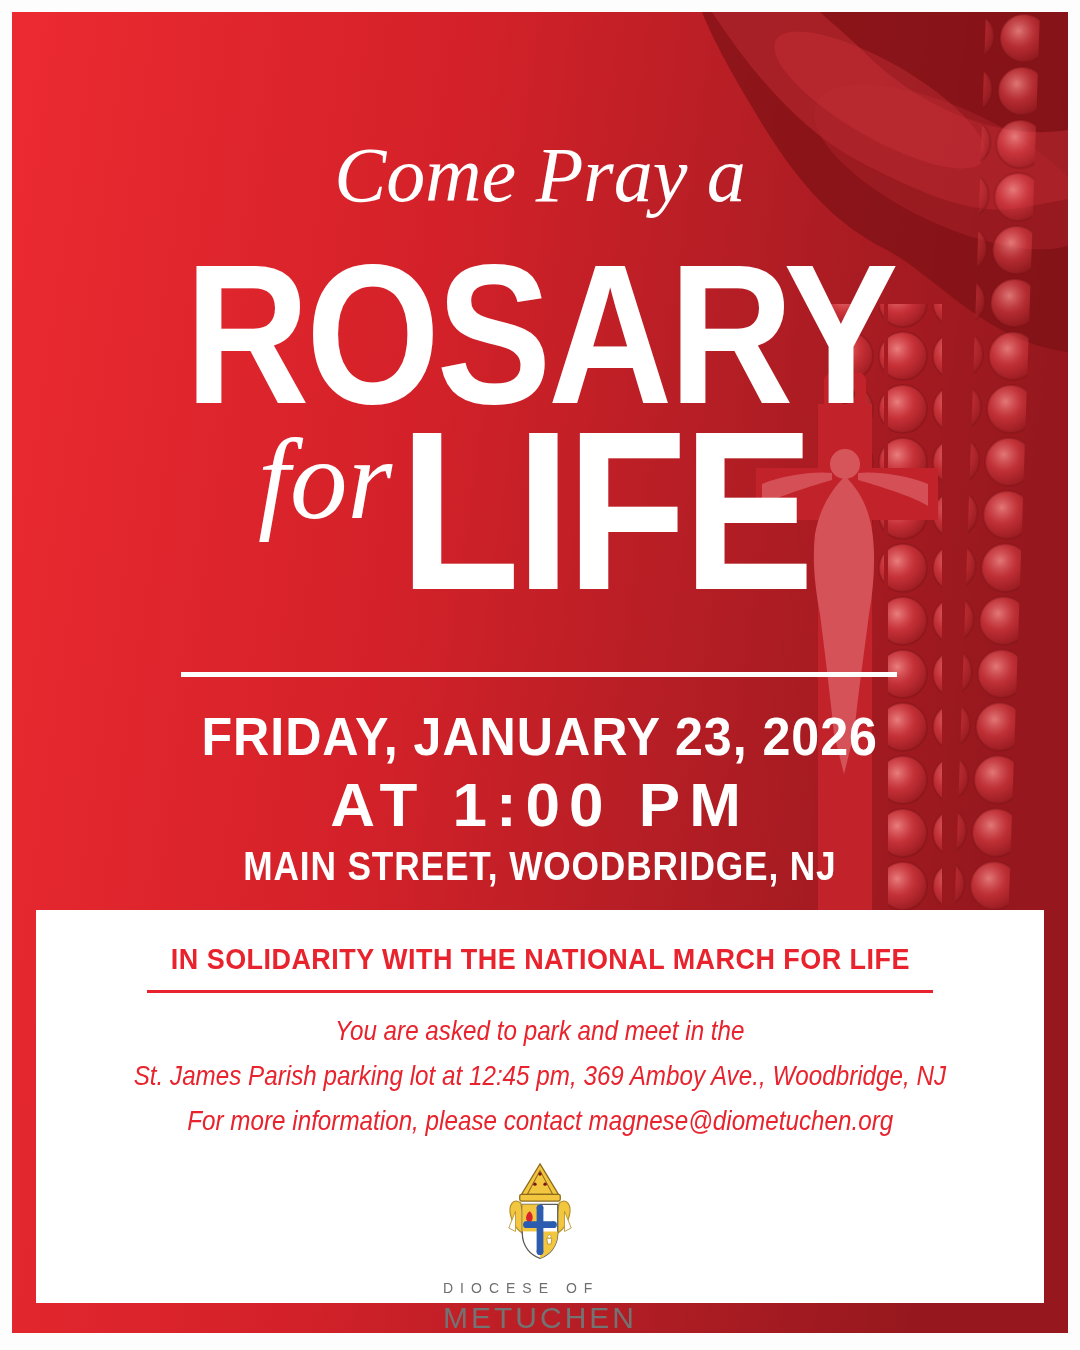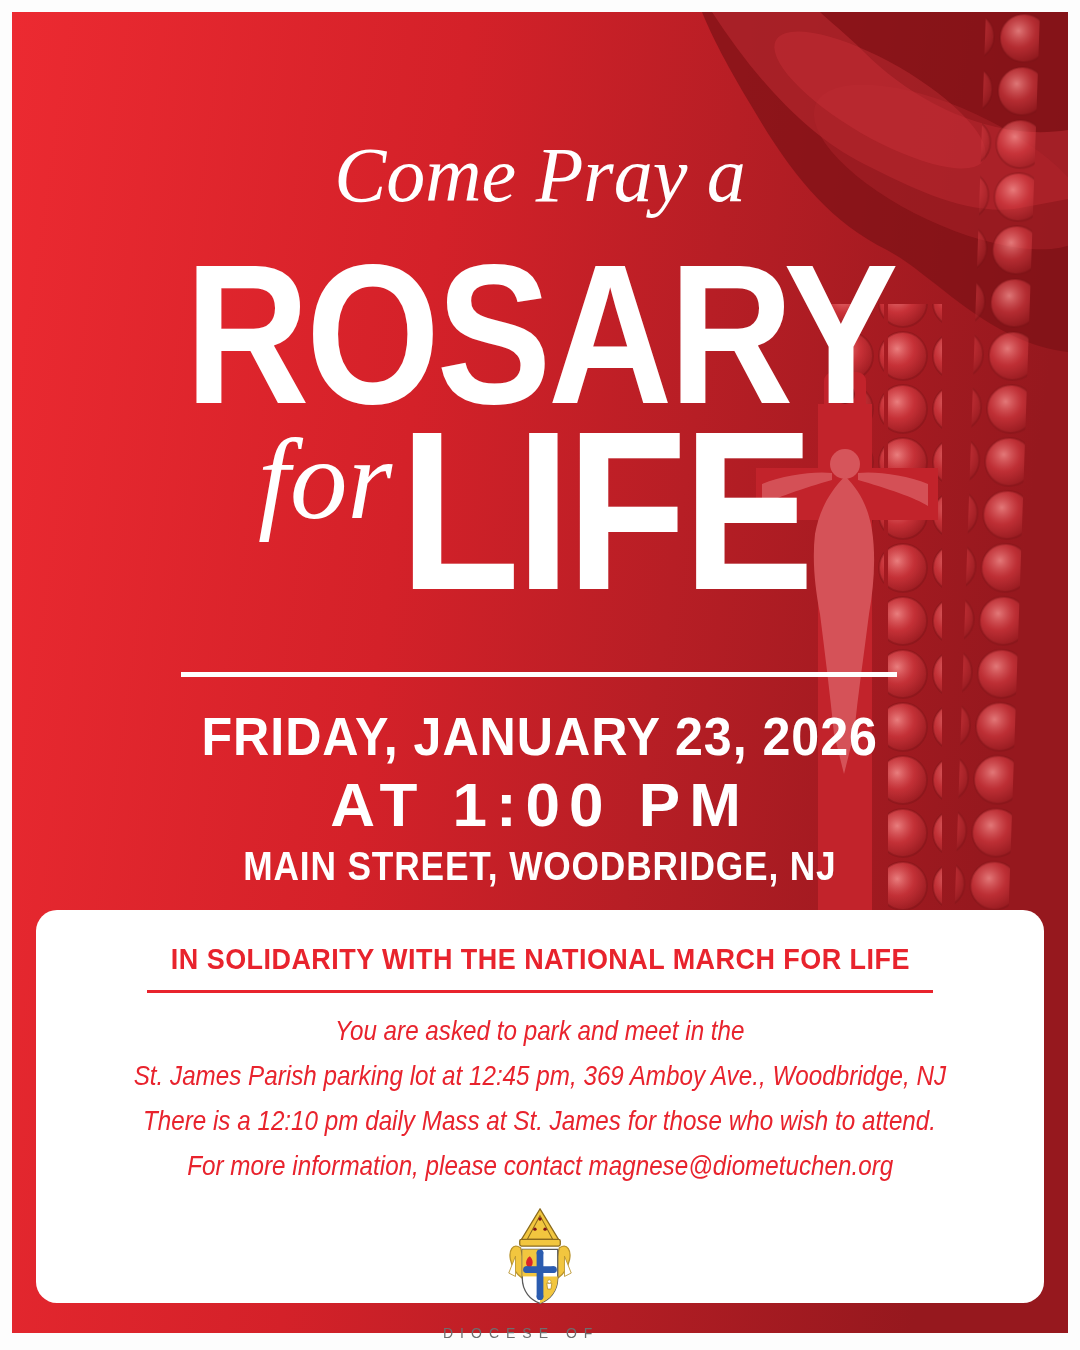--- a/index.html
+++ b/index.html
@@ -28,21 +28,21 @@
   .hl-divider { position:absolute; left:181px; top:672px; width:716px; height:5px; background:#ffffff; }
   .date-line { top:709px; }
   .date-line span { display:inline-block; font-weight:700; font-size:54px; letter-spacing:1px; transform:scaleX(0.93); transform-origin:center; }
   .time-line { top:774px; font-weight:700; font-size:62px; letter-spacing:9px; }
   .loc-line { top:846px; }
   .loc-line span { display:inline-block; font-weight:700; font-size:41px; letter-spacing:1px; transform:scaleX(0.86); transform-origin:center; }
 
   
   .info-box {
     position:absolute; left:36px; top:910px; width:1008px; height:393px;
-    background:#ffffff; text-align:center;border-radius:21px;
+    background:#ffffff; text-align:center;
   }
   .ib-heading { margin-top:33px; white-space:nowrap; }
   .ib-heading span { display:inline-block; font-weight:700; font-size:29px; letter-spacing:0.5px; color:#e8232d; transform:scaleX(0.93); transform-origin:center; }
   .ib-rule { width:786px; height:3px; background:#e8232d; margin:14px auto 17px auto; }
   .ib-body { color:#e8232d;font-style:italic; }
   .ib-line { white-space:nowrap; line-height:41px; }
   .ib-line span { display:inline-block; font-weight:400; font-size:28.5px; transform:scaleX(0.85); transform-origin:center; }
   .ib-logo { margin-top:16px; display:flex; justify-content:center; align-items:center; gap:17px;flex-direction:column; }
   .crest { width:76px; height:102px; }
   .logo-text { text-align:left; }
@@ -125,21 +125,20 @@
   </div>
 
   <div class="info-box">
     <div class="ib-heading">
       <span>IN SOLIDARITY WITH THE NATIONAL MARCH FOR LIFE</span>
     </div>
     <div class="ib-rule"></div>
     <div class="ib-body">
       <div class="ib-line"><span>You are asked to park and meet in the</span></div>
       <div class="ib-line"><span>St. James Parish parking lot at 12:45 pm, 369 Amboy Ave., Woodbridge, NJ</span></div>
-      <div class="ib-line"><span>There is a 12:10 pm daily Mass at St. James for those who wish to attend.</span></div>
       <div class="ib-line"><span>For more information, please contact magnese@diometuchen.org</span></div>
     </div>
 
     <div class="ib-logo">
       <svg class="crest" viewBox="0 0 90 118">
 
         <path d="M22,48 C12,42 8,52 10,62 C12,72 18,80 24,84 L30,70 C24,64 24,54 22,48 Z" fill="#f2c63f" stroke="#b8922a" stroke-width="1.5"></path>
         <path d="M68,48 C78,42 82,52 80,62 C78,72 72,80 66,84 L60,70 C66,64 66,54 68,48 Z" fill="#f2c63f" stroke="#b8922a" stroke-width="1.5"></path>
         <path d="M16,58 L8,78 L16,82 Z" fill="#ffffff" stroke="#b8922a" stroke-width="1"></path>
         <path d="M74,58 L82,78 L74,82 Z" fill="#ffffff" stroke="#b8922a" stroke-width="1"></path>

